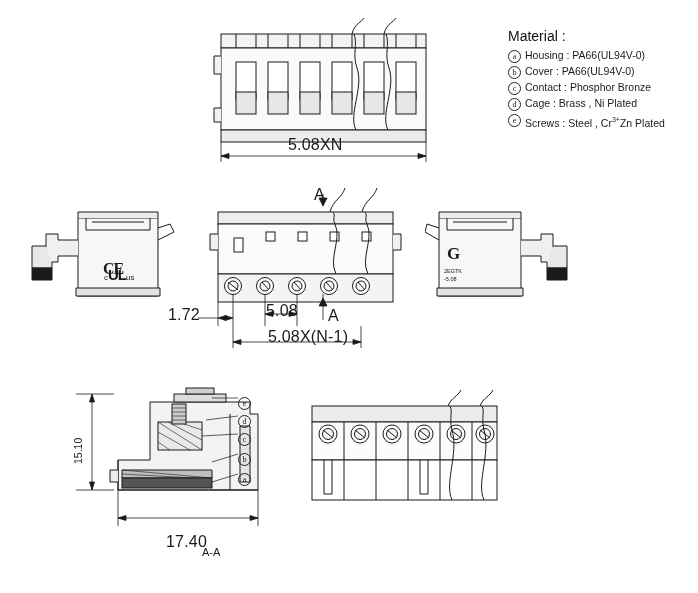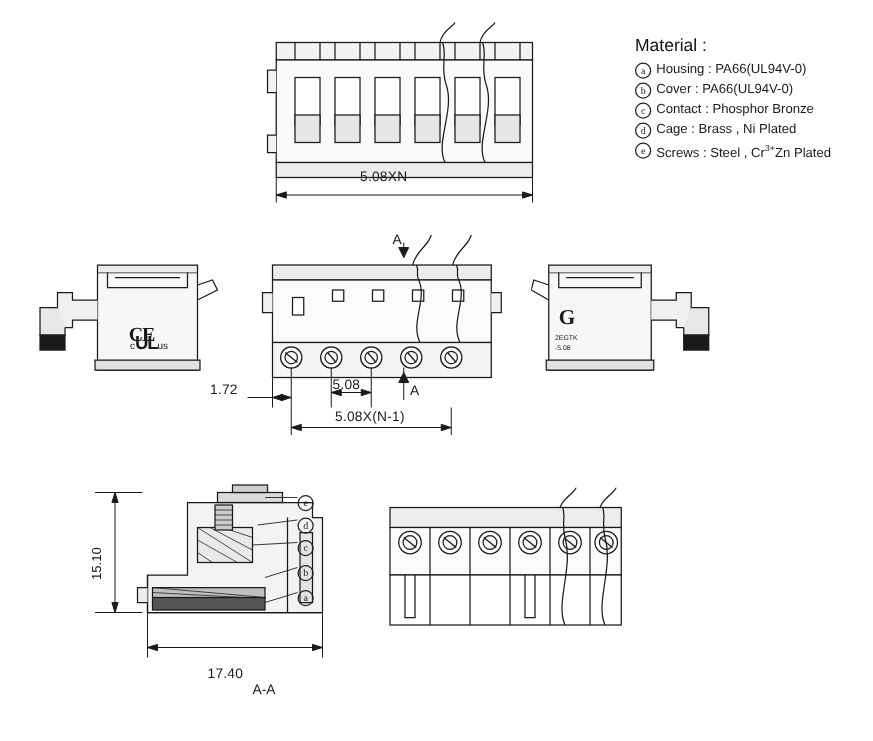--- a/index.html
+++ b/index.html
@@ -20,21 +20,21 @@
     width:11px; height:11px;
     border:1px solid #222;
     border-radius:50%;
     font-size:8px;
     line-height:11px;
     text-align:center;
     flex:none;
     margin-top:1px;
     font-family:"Liberation Serif", serif;
   }
-  .dim { font-size:11px; letter-spacing:0.2px; }
+  .dim { font-size:16px; letter-spacing:0.2px; }
   .lbl { font-size:11px;margin-left:28px; }
   .tiny { font-size:5.5px; }
   .vtext { transform:rotate(-90deg); transform-origin:left top; font-size:10.5px; }
   .sup { font-size:7px; vertical-align:super; }
 </style>
 </head>
 <body>
 
 <div class="abs" style="left:508px; top:28px; width:186px;">
   <div class="mat-title">Material :</div>

